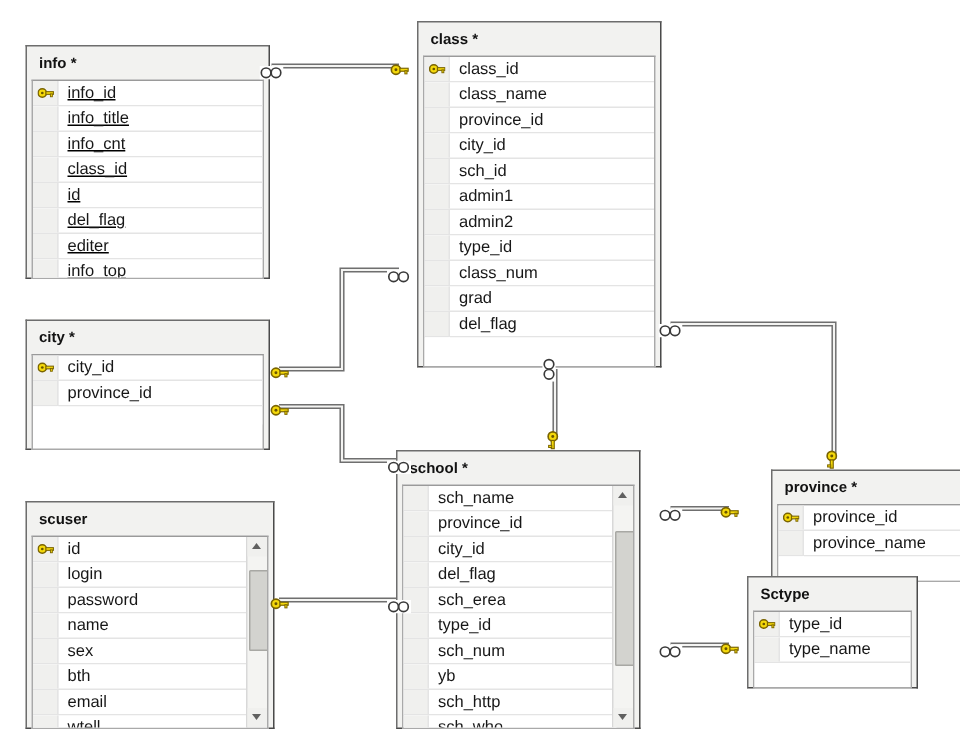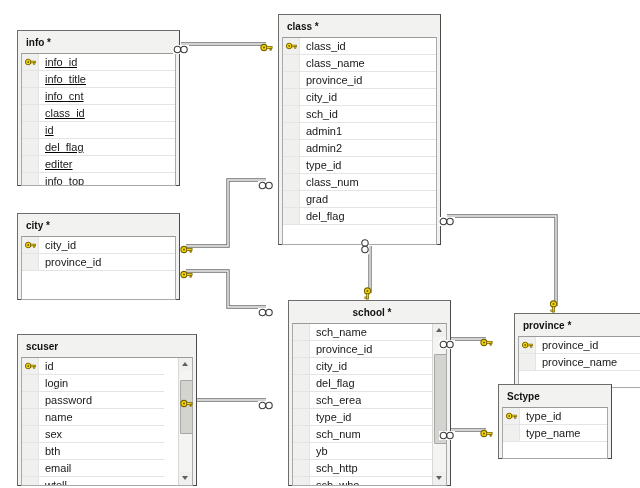--- a/index.html
+++ b/index.html
@@ -290,21 +290,21 @@
             <div class="row">
               <div class="gutter"></div>
               <div class="fname">province_id</div>
             </div>
             <div class="row filler" style="height: 12px;">
               <div class="gutter"></div>
             </div>
           </div>
         </div>
       </div>
-      <div class="entity" style="left: 17px; top: 334px; width: 180px; height: 152px;">
+      <div class="entity" style="left: 17px; top: 334px; width: 166px; height: 152px;">
         <div class="entity-title">scuser</div>
         <div class="grid" style="height: 127px;">
           <div class="rows" style="width: 142px;">
             <div class="row">
               <div class="gutter">
                 <svg class="keyglyph" viewBox="0 0 11 10" width="11" height="10">
                   <circle cx="3.2" cy="5" r="2.8" fill="#f5d90a" stroke="#7a6400" stroke-width="1"></circle>
                   <circle cx="3.2" cy="5" r="0.9" fill="#6b5600"></circle>
                   <rect x="5.6" y="4.1" width="5.0" height="1.8" fill="#f5d90a" stroke="#7a6400" stroke-width="0.7"></rect>
                   <rect x="8.6" y="5.6" width="1.3" height="1.9" fill="#f5d90a" stroke="#7a6400" stroke-width="0.6"></rect>
@@ -345,21 +345,21 @@
             <div class="arrow up">
               <i></i>
             </div>
             <div class="arrow down">
               <i></i>
             </div>
             <div class="thumb" style="top: 22px; height: 52px;"></div>
           </div>
         </div>
       </div>
-      <div class="entity" style="left: 288px; top: 300px; width: 163px; height: 186px; text-align: center;">
+      <div class="entity" style="left: 264px; top: 300px; width: 163px; height: 186px;">
         <div class="entity-title">school *</div>
         <div class="grid" style="height: 161px;">
           <div class="rows" style="width: 142px;">
             <div class="row">
               <div class="gutter"></div>
               <div class="fname">sch_name</div>
             </div>
             <div class="row">
               <div class="gutter"></div>
               <div class="fname">province_id</div>

